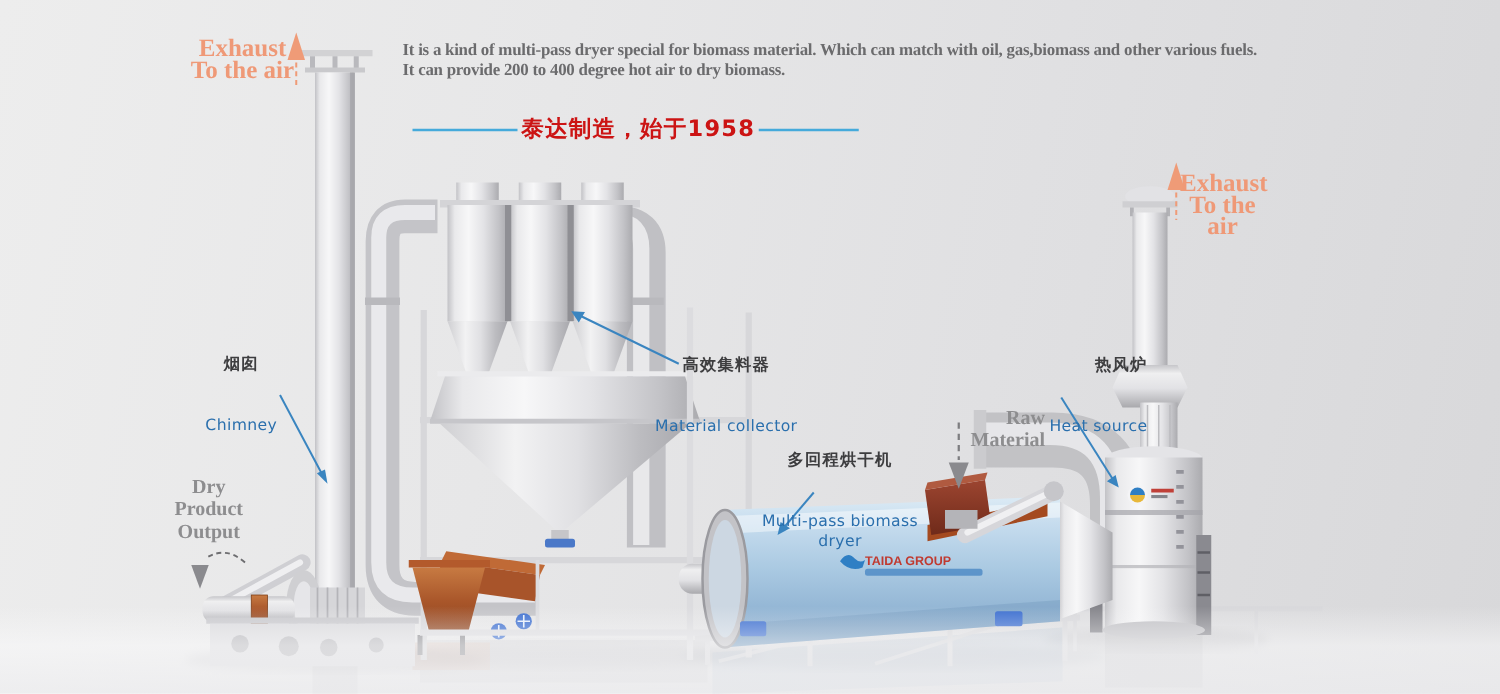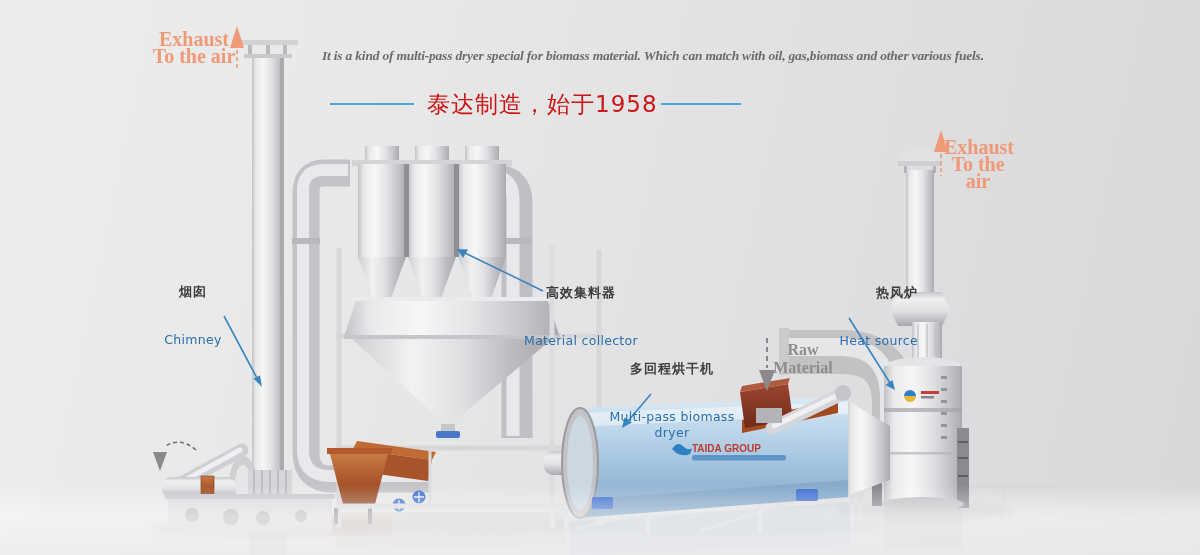--- a/index.html
+++ b/index.html
@@ -13,28 +13,28 @@
     background:linear-gradient(180deg,rgba(255,255,255,0) 0%,rgba(250,250,251,.55) 45%,rgba(238,238,240,.75) 100%);
     pointer-events:none;
   }
   .illus{position:absolute;left:0;top:0;}
 
   
   .header{position:absolute;left:322px;top:27px;width:760px;}
   .title{white-space:nowrap;font-weight:bold;color:#3f3f41;}
   .title .zh{font-family:"DejaVu Sans",sans-serif;font-size:24px;letter-spacing:.5px;}
   .title .en{font-family:"Liberation Serif",serif;font-size:22px;letter-spacing:-.4px;}
-  .desc{margin-top:21px;font-family:"Liberation Serif",serif;font-weight:bold;
-        font-size:13.5px;line-height:16px;color:#6b6b6d;letter-spacing:-.2px;white-space:nowrap;font-style:italic;}
+  .desc{margin-top:5px;font-family:"Liberation Serif",serif;font-weight:bold;
+        font-size:13.5px;line-height:16px;color:#6b6b6d;letter-spacing:-.2px;white-space:nowrap;}
   .slogan-row{position:absolute;left:330px;top:93px;display:flex;align-items:center;}
   .slogan-line{height:2px;background:#45aadb;}
   .slogan-line.l{width:84px;}
   .slogan-line.r{width:80px;}
-  .slogan-text{font-family:"DejaVu Sans",sans-serif;font-weight:normal;font-size:23px;
-               color:#cc1414;padding:0 3px;letter-spacing:1px;line-height:22px;margin-left:10px;}
+  .slogan-text{font-family:"DejaVu Sans",sans-serif;font-weight:bold;font-size:18px;
+               color:#cc1414;padding:0 3px;letter-spacing:1px;line-height:22px;}
 
   
   .callout{position:absolute;text-align:center;}
   .lbl-zh{font-family:"DejaVu Sans",sans-serif;font-weight:bold;font-size:13px;
           color:#3d3d3f;letter-spacing:1px;line-height:16px;}
   .lbl-blue{font-family:"DejaVu Sans",sans-serif;font-size:12.5px;color:#2a6fad;
             letter-spacing:.3px;line-height:16px;margin-top:32px;}
   .lbl-serif{font-family:"Liberation Serif",serif;font-weight:bold;font-size:16px;
              color:#8d8d8f;line-height:18px;}
   .lbl-orange{font-family:"Liberation Serif",serif;font-weight:bold;font-size:20px;
@@ -303,50 +303,56 @@
       <g>
         <path d="M 196 450 Q 180 436 164 447" fill="none" stroke="#6d6d70" stroke-width="1.5" stroke-dasharray="4 3"></path>
         <polygon points="153,452 167,452 160,471" fill="#8a8a8e"></polygon>
       </g>
     </g>
   </svg>
 
   <div class="header">
     <div class="desc">
       <div>It is a kind of multi-pass dryer special for biomass material. Which can match with oil, gas,biomass and other various fuels.</div>
+      <div>It can provide 200 to 400 degree hot air to dry biomass.</div>
     </div>
   </div>
   <div class="slogan-row">
     <div class="slogan-line l"></div>
     <div class="slogan-text">泰达制造，始于1958</div>
     <div class="slogan-line r"></div>
   </div>
 
   <div class="callout" style="left:152px;top:31px;width:84px;">
     <div class="lbl-orange">Exhaust</div>
     <div class="lbl-orange">To the air</div>
   </div>
 
   <div class="callout" style="left:150px;top:284px;width:86px;">
     <div class="lbl-zh">烟囱</div>
     <div class="lbl-blue">Chimney</div>
   </div>
 
+  <div class="callout" style="left:128px;top:381px;width:78px;">
+    <div class="lbl-serif">Dry</div>
+    <div class="lbl-serif">Product</div>
+    <div class="lbl-serif">Output</div>
+  </div>
 
   <div class="callout" style="left:592px;top:361px;width:160px;">
     <div class="lbl-zh">多回程烘干机</div>
     <div class="lbl-blue">Multi-pass biomass dryer</div>
   </div>
 
   <div class="callout" style="left:518px;top:285px;width:126px;">
     <div class="lbl-zh">高效集料器</div>
     <div class="lbl-blue">Material collector</div>
   </div>
 
-  <div class="callout" style="left:770px;top:341px;width:66px;">
+  <div class="callout" style="left:770px;top:326px;width:66px;text-align:right;">
     <div class="lbl-serif">Raw</div>
     <div class="lbl-serif">Material</div>
   </div>
 
   <div class="callout" style="left:832px;top:285px;width:86px;text-align:right;">
     <div class="lbl-zh">热风炉</div>
     <div class="lbl-blue">Heat source</div>
   </div>
 
   <div class="callout" style="left:944px;top:139px;width:68px;">

